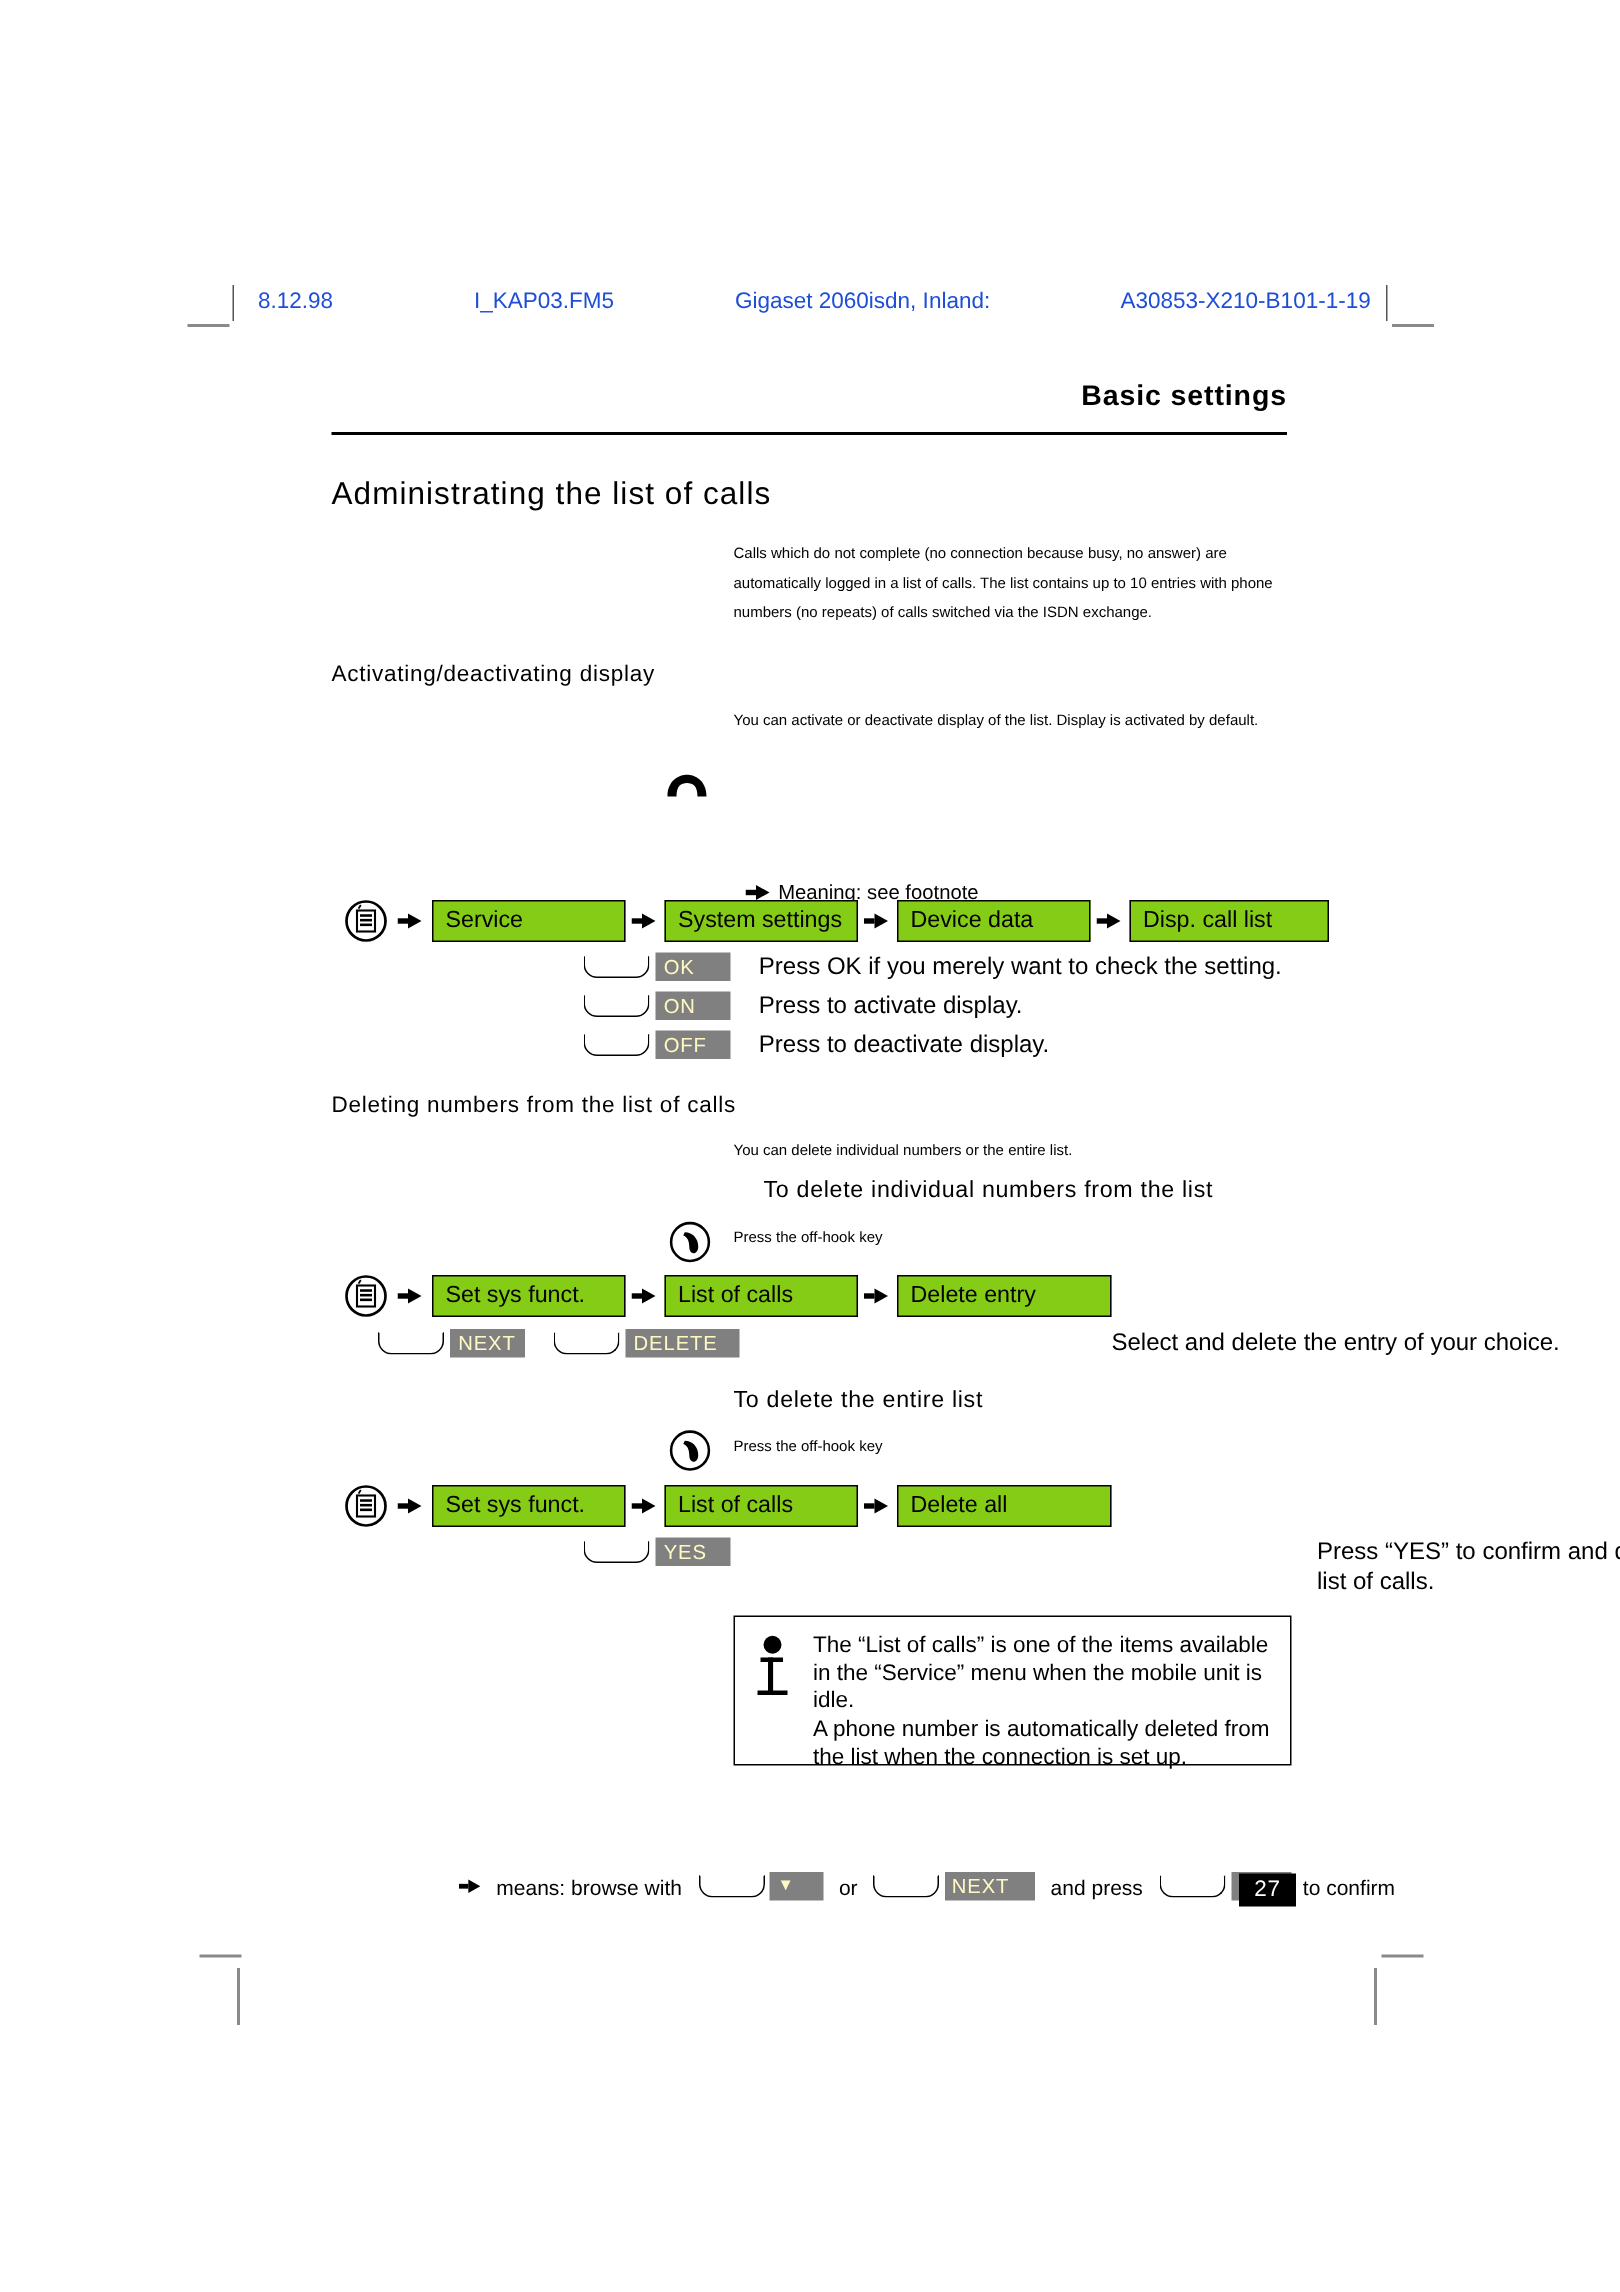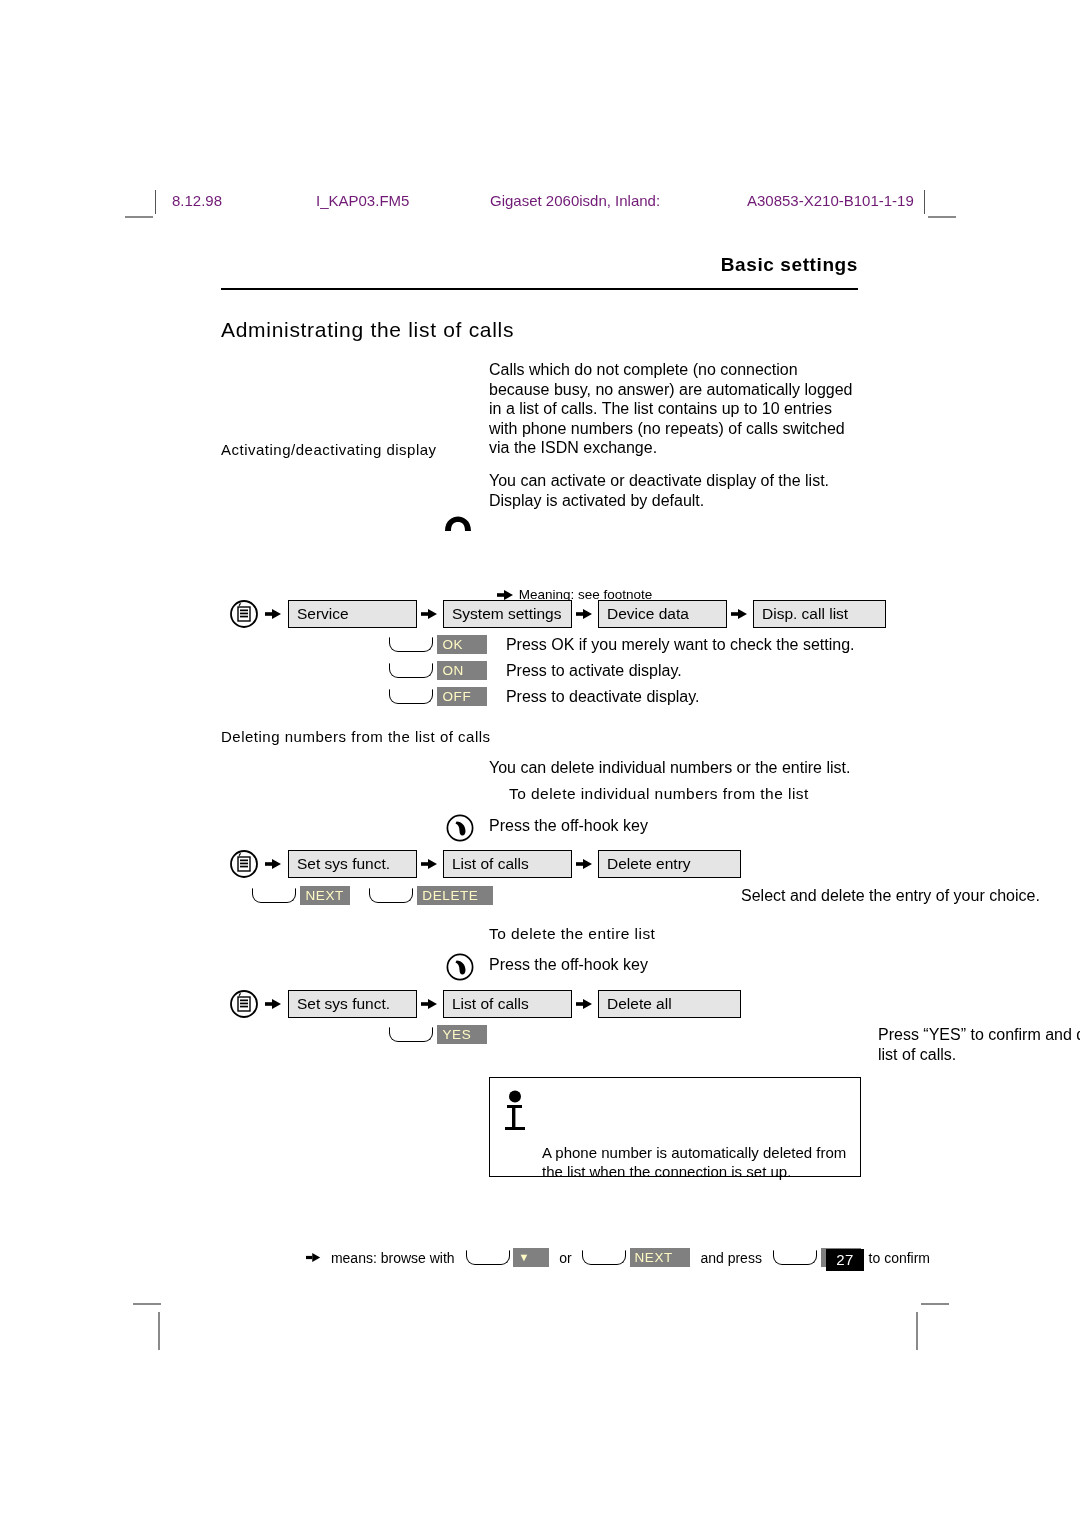--- a/index.html
+++ b/index.html
@@ -29,21 +29,21 @@
   .crop.v { width: 2px; height: 38px; }
 
   
   .doc-header {
     position: absolute;
     left: 155px;
     top: 192px;
     width: 770px;
     height: 22px;
     font-size: 15px;
-    color: #701a75;
+    color: #1d4ed8;
   }
   .doc-header .bar {
     position: absolute;
     top: -2px;
     width: 1px;
     height: 24px;
     background: #555;
   }
   .doc-header .bar.left { left: 0; }
   .doc-header .bar.right { right: 0; }
@@ -91,21 +91,21 @@
     font-size: 15px;
     letter-spacing: 0.5px;
     white-space: nowrap;
   }
 
   
   .body-text {
     position: absolute;
     left: 489px;
     width: 372px;
-    font-size: 16px;
+    font-size: 10px;
     line-height: 19.6px;
     text-align: left;
   }
   .sub-label {
     position: absolute;
     left: 489px;
     font-size: 15.5px;
     letter-spacing: 0.45px;
     white-space: nowrap;
   }
@@ -126,21 +126,21 @@
   }
 
   
   .chain { position: absolute; left: 229px; height: 30px; }
   .chain .seg {
     position: absolute;
     top: 0;
     height: 28px;
     box-sizing: border-box;
     border: 1.4px solid #000;
-    background: #e5e5e5;
+    background: #84cc16;
     font-size: 15.5px;
     line-height: 26px;
     padding-left: 8px;
     white-space: nowrap;
   }
   .chain .arr {
     position: absolute;
     top: 8px;
   }
 
@@ -426,20 +426,21 @@
     <span class="keytext wrap">Press “YES” to confirm and delete all entries in the list of calls.</span>
   </div>
 
   <div class="notebox">
     <svg class="info-icon" viewBox="0 0 26 44">
       <circle cx="11" cy="6.5" r="6" fill="#000"></circle>
       <rect x="3" y="15" width="15" height="3" fill="#000"></rect>
       <rect x="8" y="15" width="3.4" height="23" fill="#000"></rect>
       <rect x="1" y="37" width="20" height="3" fill="#000"></rect>
     </svg>
+    <p class="p1">The “List of calls” is one of the items available in the “Service” menu when the mobile unit is idle.</p>
     <p class="p2">A phone number is automatically deleted from the list when the connection is set up.</p>
   </div>
 
   <div class="footer">
     <svg class="arrow" viewBox="0 0 18 12" style="width:16px;height:11px;">
       <rect x="0" y="4.2" width="7" height="3.6" fill="#000"></rect>
       <path d="M7 1 L16 6 L7 11 Z" fill="#000"></path>
     </svg>
     <span class="ftxt" style="margin-left:5px;">means: browse with</span>
     <span class="softkey" style="margin-left:7px;"></span>

